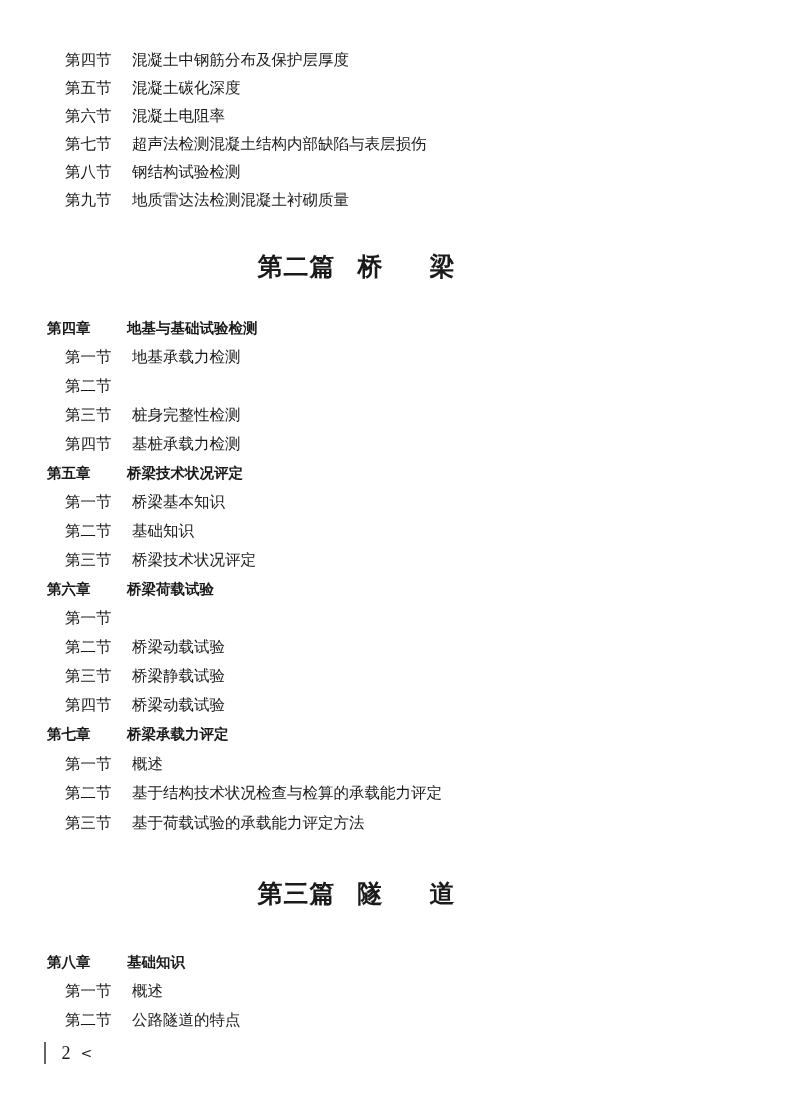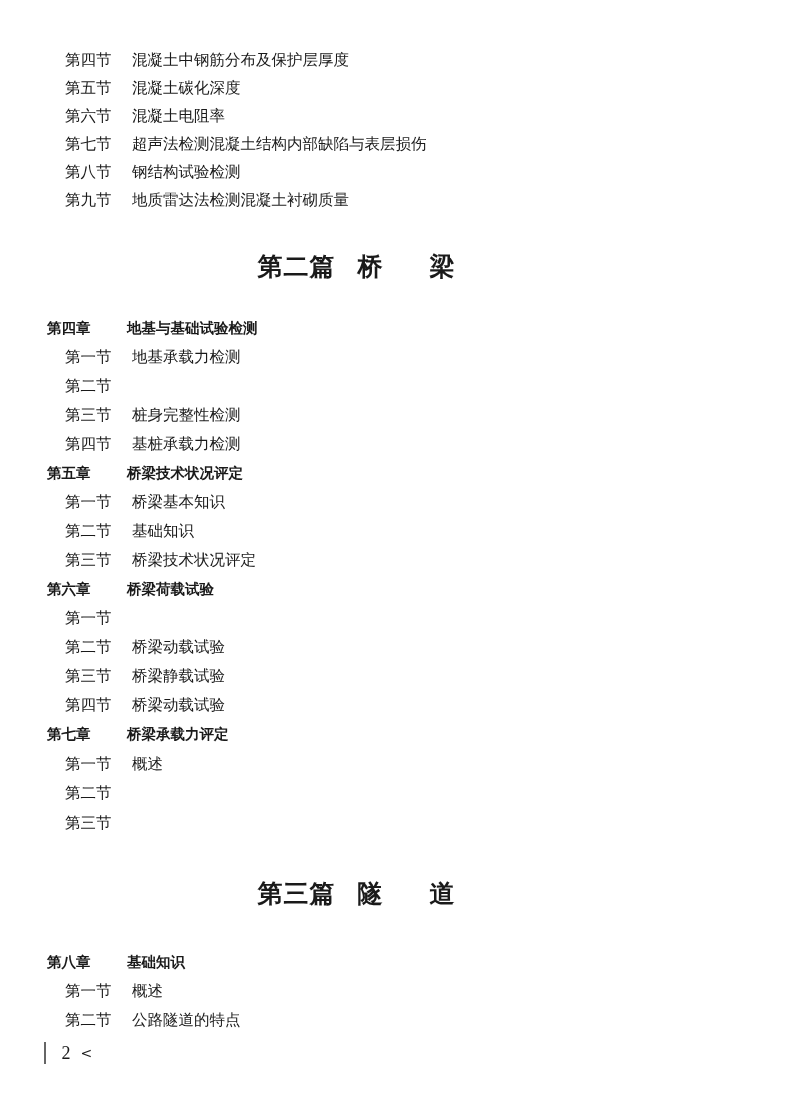--- a/index.html
+++ b/index.html
@@ -178,25 +178,27 @@
 
 </div>
 <div class="toc-row sec" style="top:750px">
   <span class="lbl num-label">第一节</span>
   <span class="lbl">概述</span>
   <span class="leader"></span>
 
 </div>
 <div class="toc-row sec" style="top:779px">
   <span class="lbl num-label">第二节</span>
+  <span class="lbl">基于结构技术状况检查与检算的承载能力评定</span>
   <span class="leader"></span>
 
 </div>
 <div class="toc-row sec" style="top:809px">
   <span class="lbl num-label">第三节</span>
+  <span class="lbl">基于荷载试验的承载能力评定方法</span>
   <span class="leader"></span>
 
 </div>
 
 <div class="part-title" style="top:877px">
   <span class="pname">第三篇</span><span class="sp"></span><span class="pname">隧</span><span class="sp" style="width:46px"></span><span class="pname">道</span>
 </div>
 
 <div class="toc-row chap" style="top:948px">
   <span class="lbl num-label">第八章</span>

